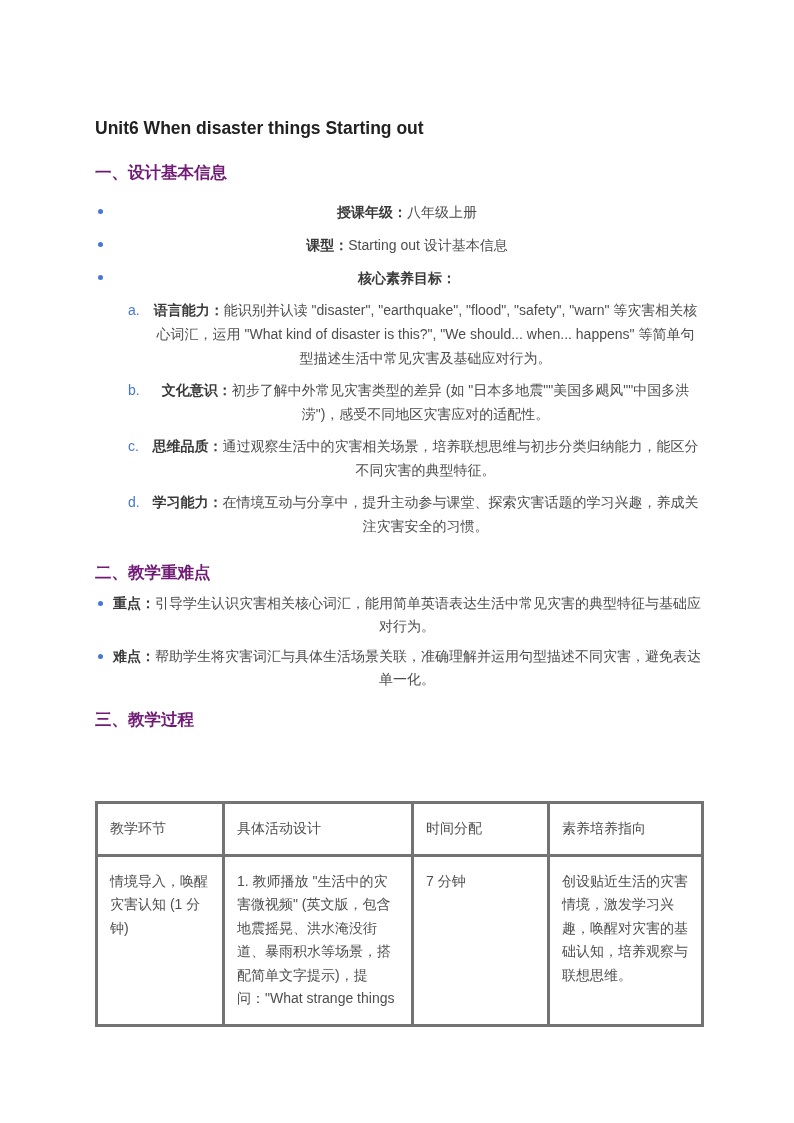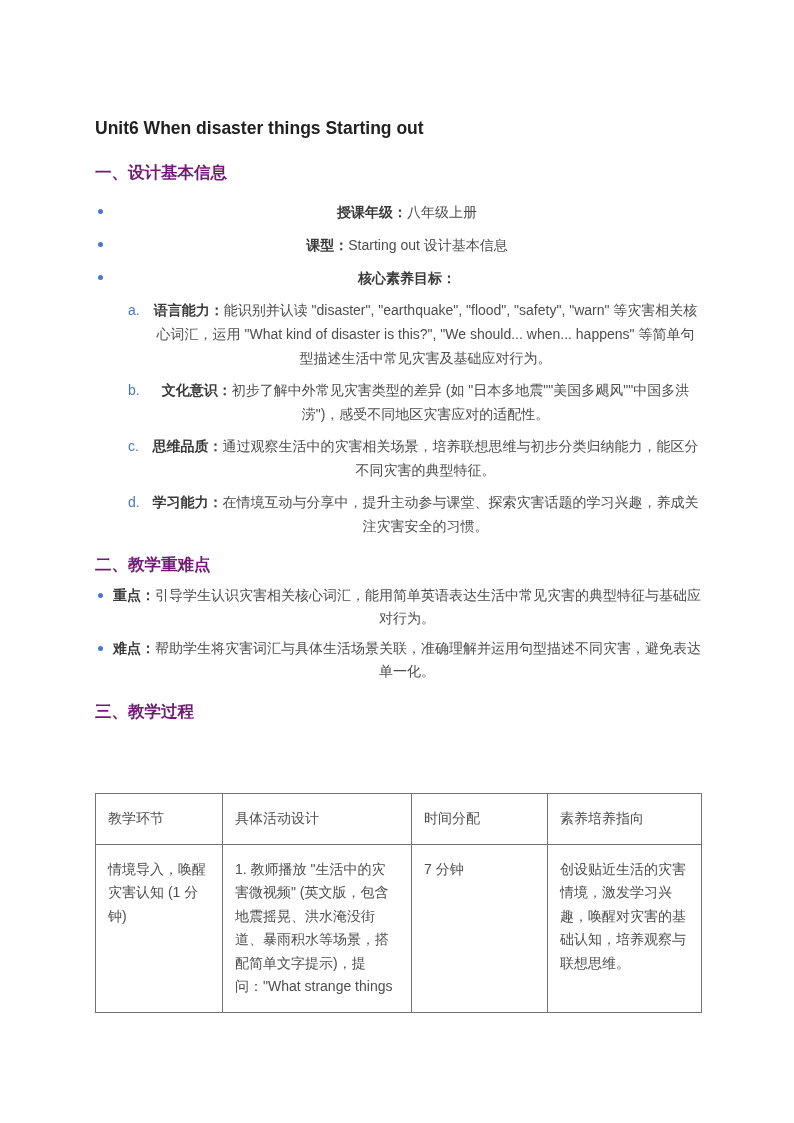--- a/index.html
+++ b/index.html
@@ -15,21 +15,21 @@
     position:absolute;left:95px;top:117px;width:606px;
   }
   .doc-title{
     margin:0;
     font-size:17.5px;line-height:23px;font-weight:700;color:#212121;
   }
   .section-heading{
     margin:20px 0 0 0;
     font-size:16.5px;line-height:24px;font-weight:700;color:#701a75;
   }
-  .section-heading.h2{margin-top:14px;}
+  .section-heading.h2{margin-top:22px;}
   .section-heading.h3{margin-top:16px;}
   ul.bullets{list-style:none;margin:16px 0 0 0;padding:0;text-align:center;}
   ul.bullets.tight{margin-top:8px;font-family:Liberation Serif, serif;}
   ul.bullets>li{
     position:relative;
     padding-left:18px;
     line-height:24px;
     margin-bottom:9px;
     font-size:14px;
   }
@@ -54,21 +54,21 @@
     color:#4678d2;
   }
   table.lesson-table{
     border-collapse:collapse;
     table-layout:fixed;
     width:606px;
     margin-top:70px;
   }
   table.lesson-table th,
   table.lesson-table td{
-    border:1px solid #737373;
+    border:3px solid #737373;
     font-weight:400;
     text-align:left;
     vertical-align:top;
     font-size:14px;
     line-height:23.5px;
     color:#4e4e4e;
     padding:13px 12px;
     overflow:hidden;
     word-break:break-word;
   }

